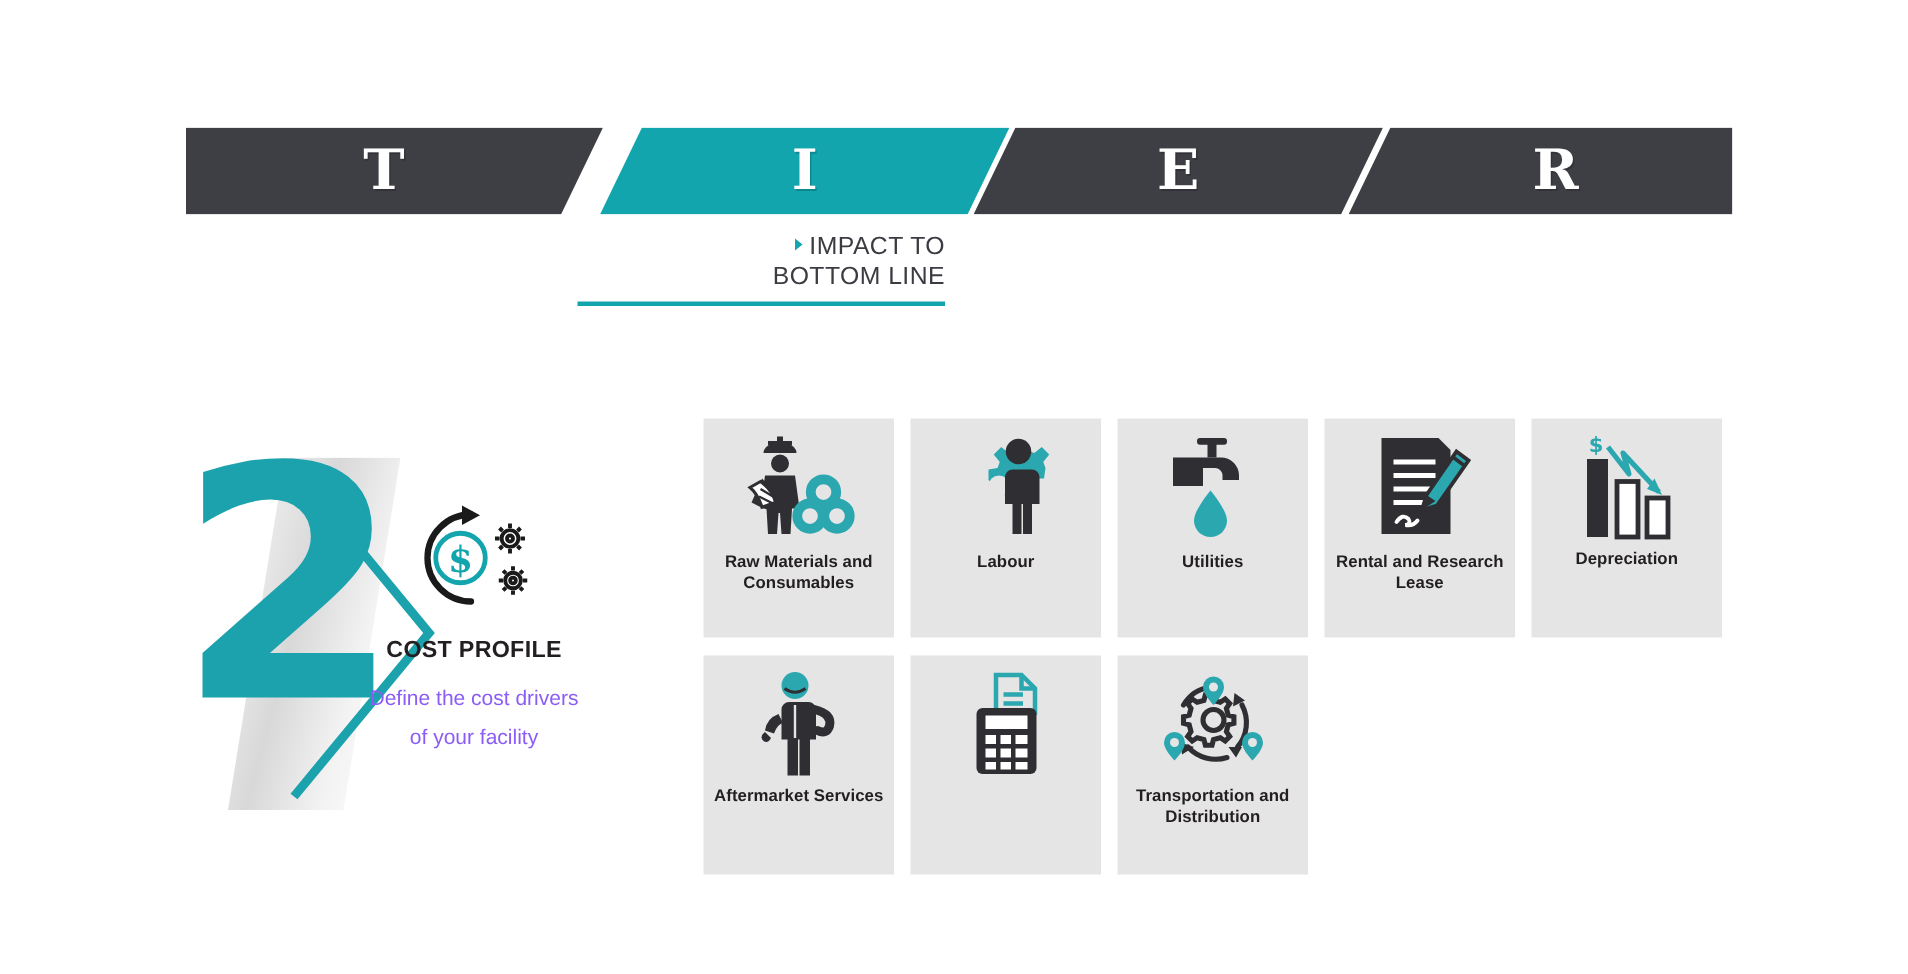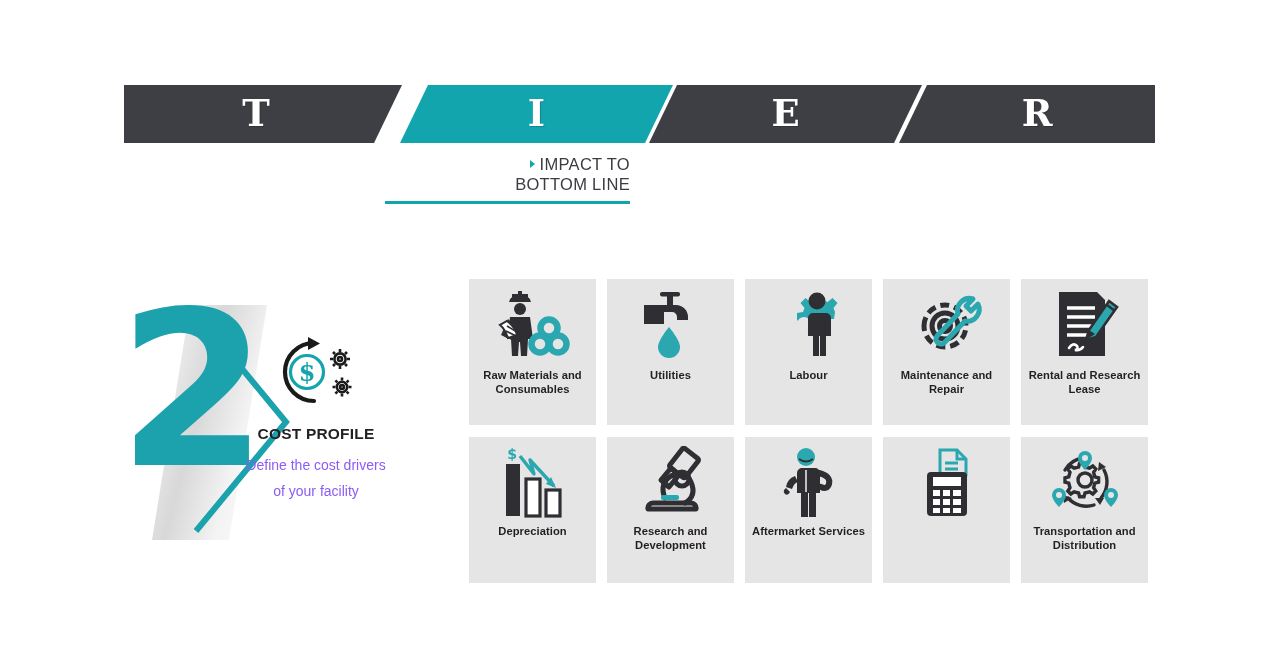--- a/index.html
+++ b/index.html
@@ -194,63 +194,48 @@
           <circle cx="48" cy="56" r="8.5"></circle>
           <circle cx="66" cy="56" r="8.5"></circle>
         </g>
       </svg>
     </div>
     <div class="tile-label r1">Raw Materials and Consumables</div>
   </div>
 
   <div class="tile">
     <div class="tile-icon">
+      <svg width="76" height="74" viewBox="0 0 76 74">
+        <g fill="#2ba7b0">
+          <path d="M26 32 l0 -7 6 -1 1.5 -4 -4 -5 5 -5 5 4 4 -1.5 1 -6 7 0 1 6 4 1.5 5 -4 5 5 -4 5 1.5 4 -1 7 -7 0 -1 6 -4 1.5 -5 -4 -5 5 4 5 -1.5 4z"></path>
+          <circle cx="33" cy="36" r="7" fill="#e5e5e5"></circle>
+        </g>
+        <g fill="#2f2f33">
+          <circle cx="46" cy="13" r="8.5"></circle>
+          <path d="M37 25 h18 a5 5 0 0 1 5 5 v18 h-5 v20 h-6 v-20 h-1 v20 h-6 v-20 h-5 v-18 a5 5 0 0 1 5 -5z"></path>
+        </g>
+      </svg>
+    </div>
+    <div class="tile-label r1">Labour</div>
+  </div>
+
+  <div class="tile">
+    <div class="tile-icon">
       <svg width="70" height="74" viewBox="0 0 70 74">
         <g fill="#2f2f33">
           <rect x="24" y="4" width="20" height="4.5" rx="2"></rect>
           <rect x="31" y="8" width="6" height="9"></rect>
           <path d="M8 17 h32 a12 12 0 0 1 12 12 v3 h-11 v-3 a5 5 0 0 0 -5 -5 h-8 v12 h-20z"></path>
         </g>
         <path d="M33 39 c0 0 -11 13 -11 20 a11 11 0 0 0 22 0 c0 -7 -11 -20 -11 -20z" fill="#2ba7b0"></path>
       </svg>
     </div>
     <div class="tile-label r1">Utilities</div>
   </div>
 
-  <div class="tile">
-    <div class="tile-icon">
-      <svg width="76" height="74" viewBox="0 0 76 74">
-        <g fill="#2ba7b0">
-          <path d="M26 32 l0 -7 6 -1 1.5 -4 -4 -5 5 -5 5 4 4 -1.5 1 -6 7 0 1 6 4 1.5 5 -4 5 5 -4 5 1.5 4 -1 7 -7 0 -1 6 -4 1.5 -5 -4 -5 5 4 5 -1.5 4z"></path>
-          <circle cx="33" cy="36" r="7" fill="#e5e5e5"></circle>
-        </g>
-        <g fill="#2f2f33">
-          <circle cx="46" cy="13" r="8.5"></circle>
-          <path d="M37 25 h18 a5 5 0 0 1 5 5 v18 h-5 v20 h-6 v-20 h-1 v20 h-6 v-20 h-5 v-18 a5 5 0 0 1 5 -5z"></path>
-        </g>
-      </svg>
-    </div>
-    <div class="tile-label r1">Labour</div>
-  </div>
-
-  <div class="tile">
-    <div class="tile-icon">
-      <svg width="78" height="74" viewBox="0 0 78 74">
-        <g fill="none" stroke="#2f2f33" stroke-width="5">
-          <path d="M16 38 a21 21 0 1 1 42 0 a21 21 0 1 1 -42 0z" stroke-dasharray="9 5"></path>
-          <circle cx="37" cy="38" r="13"></circle>
-          <circle cx="37" cy="38" r="5.5"></circle>
-        </g>
-        <g fill="none" stroke="#2ba7b0" stroke-width="5" stroke-linejoin="round">
-          <path d="M70 16 l-7 7 -5 -5 7 -7 a12 12 0 0 0 -15 15 l-21 22 a5 5 0 0 0 7 7 l21 -22 a12 12 0 0 0 13 -17z"></path>
-        </g>
-      </svg>
-    </div>
-    <div class="tile-label r1">Maintenance and Repair</div>
-  </div>
 
   <div class="tile">
     <div class="tile-icon">
       <svg width="72" height="74" viewBox="0 0 72 74">
         <path d="M10 4 h38 l8 8 v56 h-46z" fill="#2f2f33"></path>
         <g stroke="#ffffff" stroke-width="3.4">
           <path d="M18 20 h28 M18 29 h28 M18 38 h28 M18 47 h22"></path>
         </g>
         <path d="M20 60 q4 -6 8 -2 q2 3 -2 4 q5 1 8 -3" fill="none" stroke="#ffffff" stroke-width="2.6" stroke-linecap="round"></path>
         <g>
@@ -270,35 +255,20 @@
         <rect x="30" y="33" width="14" height="37" fill="#ffffff" stroke="#2f2f33" stroke-width="3.2"></rect>
         <rect x="50" y="44" width="14" height="26" fill="#ffffff" stroke="#2f2f33" stroke-width="3.2"></rect>
         <text x="16" y="13" font-family="DejaVu Sans, sans-serif" font-size="14" font-weight="700" fill="#2ba7b0" text-anchor="middle">$</text>
         <path d="M24 10 L38 28 L34 14 L58 40" fill="none" stroke="#2ba7b0" stroke-width="3.4" stroke-linejoin="round"></path>
         <path d="M50 38 L60 42 L55 31 Z" fill="#2ba7b0"></path>
       </svg>
     </div>
     <div class="tile-label">Depreciation</div>
   </div>
 
-  <div class="tile">
-    <div class="tile-icon">
-      <svg width="80" height="74" viewBox="0 0 80 74">
-        <g fill="none" stroke="#2f2f33" stroke-width="5" stroke-linejoin="round" stroke-linecap="round">
-          <rect x="43" y="5" width="20" height="24" rx="2" transform="rotate(38 53 17)"></rect>
-          <path d="M30 34 l10 -12 8 7 -10 12z"></path>
-          <path d="M34 52 q-6 -14 6 -22 q14 -8 20 6 q6 14 -6 21"></path>
-          <path d="M22 57 h38 a5 5 0 0 1 5 6 h-48 a5 5 0 0 1 5 -6z"></path>
-          <circle cx="51" cy="33" r="7"></circle>
-        </g>
-        <rect x="30" y="49" width="18" height="5" rx="2" fill="#2ba7b0"></rect>
-      </svg>
-    </div>
-    <div class="tile-label">Research and Development</div>
-  </div>
 
   <div class="tile">
     <div class="tile-icon">
       <svg width="72" height="74" viewBox="0 0 72 74">
         <circle cx="33" cy="11" r="9" fill="#2ba7b0"></circle>
         <path d="M26 13 q7 5 14 0" fill="none" stroke="#2f2f33" stroke-width="2"></path>
         <path d="M24 22 h18 a5 5 0 0 1 5 5 v20 h-4 v24 h-7 v-24 h-1 v24 h-7 v-24 h-4 v-20 a5 5 0 0 1 5 -5z" fill="#2f2f33"></path>
         <path d="M33 24 v22" stroke="#e5e5e5" stroke-width="1.6"></path>
         <path d="M46 27 q12 3 10 11 q-2 6 -8 3" fill="none" stroke="#2f2f33" stroke-width="6" stroke-linecap="round"></path>
         <path d="M22 30 q-8 3 -9 11 l6 2 q2 -6 6 -7z" fill="#2f2f33"></path>

